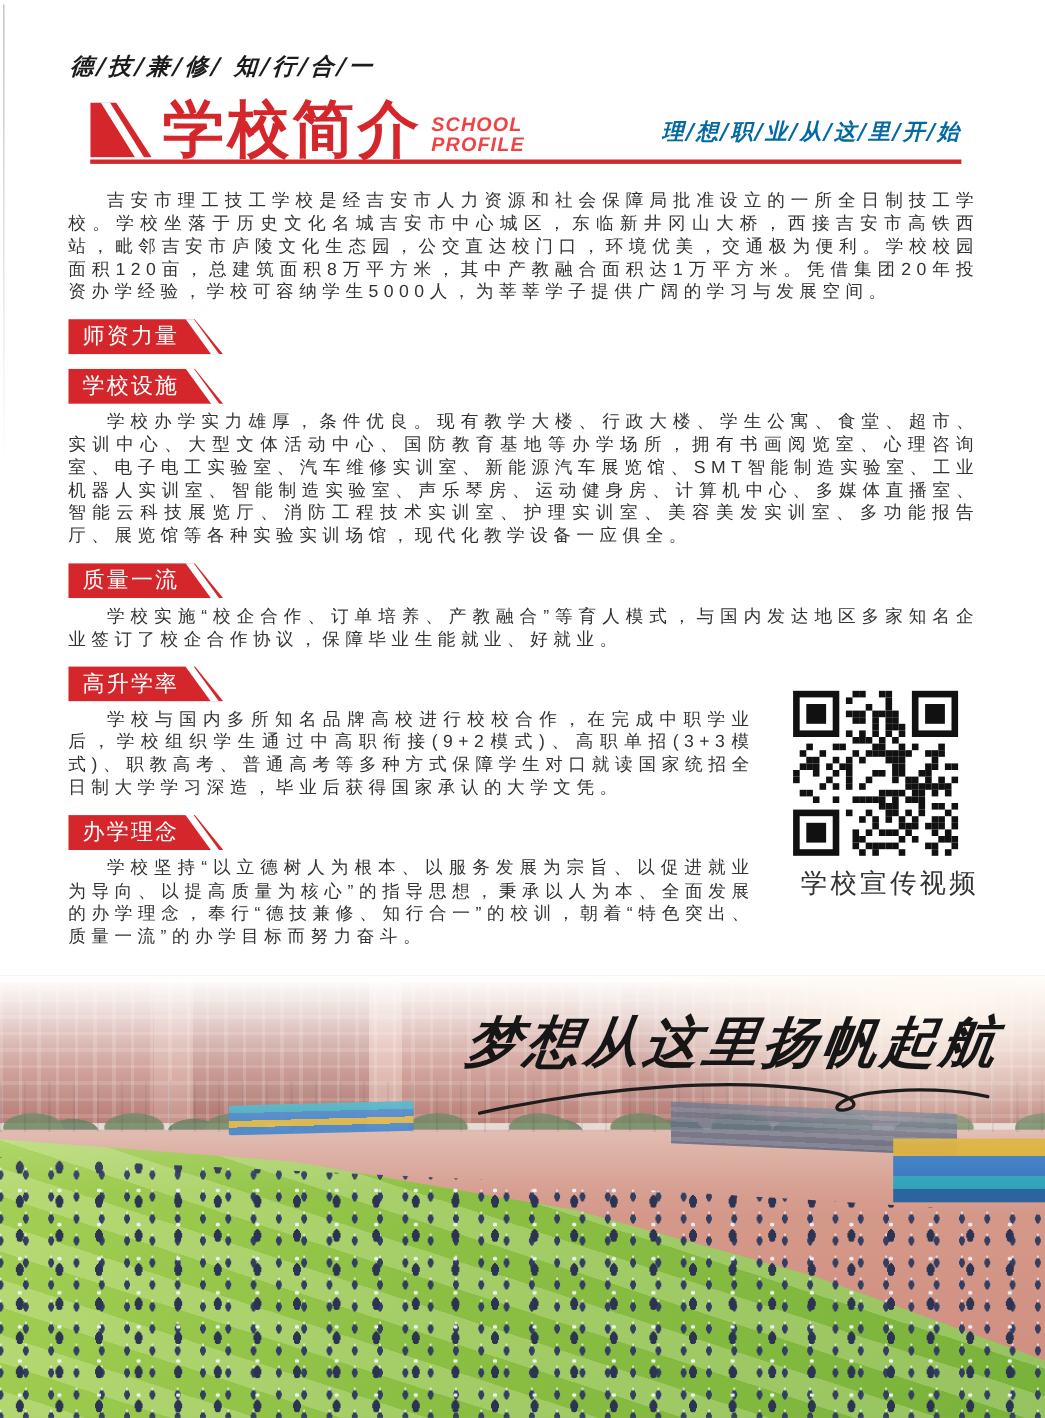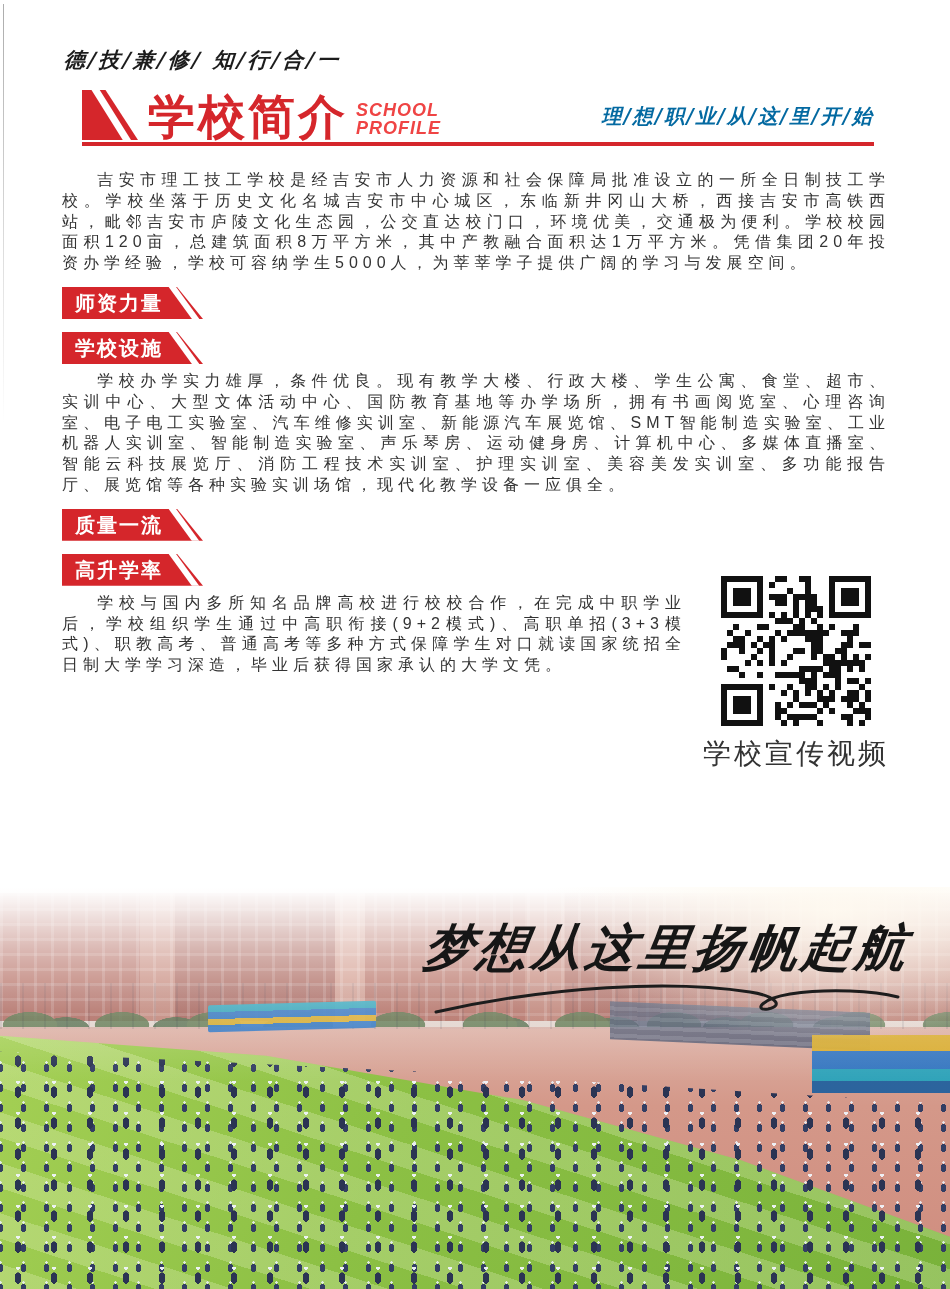--- a/index.html
+++ b/index.html
@@ -19,46 +19,46 @@
   }
 
   .header-row{
     display:flex; align-items:flex-end; margin:16px 16px 0 20px;
     border-bottom:4px solid var(--red); padding-bottom:2px;
   }
   .badge{ position:relative; flex:none; width:56px; height:50px; background:var(--red);
     clip-path:polygon(0 0,42% 0,100% 100%,0 100%); }
   .badge::before{ content:''; position:absolute; left:27px; top:-10px; width:7px; height:74px;
     background:#fff; transform:rotate(-32deg); }
-  .page-title{ font-size:47px; font-weight:bold; color:var(--red); margin:0 8px 0 10px;
+  .page-title{ font-size:56px; font-weight:bold; color:var(--red); margin:0 8px 0 10px;
     line-height:.95; letter-spacing:3px; }
   .subtitle{ color:#ef4444; font-weight:bold; font-size:18px; line-height:1.04;
     letter-spacing:1px; padding-bottom:2px;font-style:italic; }
   .motto-right{ margin-left:auto; font-family:"DejaVu Serif",serif; font-style:italic; font-weight:bold;
     font-size:20px; letter-spacing:2px; color:#0369a1; padding-bottom:10px; }
 
   .body-text{
     font-size:16px; line-height:1.3; letter-spacing:5px; text-align:justify;
     text-indent:2.2em; color:#333; margin:0;
   }
   .intro{ margin-top:24px; }
 
   .sec-label{
     display:inline-block; position:relative; margin-top:13px;
-    background:var(--red); color:#fff; font-weight:bold; font-size:20px;
+    background:var(--red); color:#fff; font-weight:normal; font-size:20px;
     letter-spacing:2px; line-height:1; padding:6px 40px 6px 13px;
     clip-path:polygon(0 0, calc(100% - 26px) 0, 100% 100%, 0 100%);
   }
   .sec-label::after{ content:''; position:absolute; right:16px; top:-8px; width:6px; height:48px;
     background:#fff; transform:rotate(-36deg); }
   .sec-text{ margin-top:7px; }
 
   .qr-float{ float:right; width:188px; margin:34px 0 8px 16px; text-align:center; }
   .qr-box{ width:152px; height:152px; margin:0 auto; background:#fff; }
-  .qr-caption{ margin-top:8px; font-size:28px; letter-spacing:3px; color:#333; }
+  .qr-caption{ margin-top:8px; font-size:24px; letter-spacing:3px; color:#333;text-align:right; }
 
   
   .photo{ position:absolute; left:0; bottom:0; width:950px; height:402px; z-index:1;
     background:#e8d8cf; overflow:hidden; }
   .buildings{ position:absolute; top:6px; left:0; right:0; height:128px;
     background:
       repeating-linear-gradient(90deg, rgba(255,255,255,.16) 0 3px, transparent 3px 17px),
       repeating-linear-gradient(180deg, rgba(255,255,255,.14) 0 3px, transparent 3px 15px),
       linear-gradient(90deg,#ad5f53 0 140px,#c07b6c 140px 175px,#a2564b 175px 335px,#cd8f7f 335px 365px,#b06254 365px 525px,#bd7667 525px 565px,#a75a4e 565px 770px,#b56a5c 770px 950px);
   }
@@ -129,20 +129,21 @@
     <div class="sec-label">师资力量</div>
   </div>
 
   <div>
     <div class="sec-label">学校设施</div>
     <p class="body-text sec-text">学校办学实力雄厚，条件优良。现有教学大楼、行政大楼、学生公寓、食堂、超市、实训中心、大型文体活动中心、国防教育基地等办学场所，拥有书画阅览室、心理咨询室、电子电工实验室、汽车维修实训室、新能源汽车展览馆、SMT智能制造实验室、工业机器人实训室、智能制造实验室、声乐琴房、运动健身房、计算机中心、多媒体直播室、智能云科技展览厅、消防工程技术实训室、护理实训室、美容美发实训室、多功能报告厅、展览馆等各种实验实训场馆，现代化教学设备一应俱全。</p>
   </div>
 
   <div>
     <div class="sec-label">质量一流</div>
+    <p class="body-text sec-text">学校实施“校企合作、订单培养、产教融合”等育人模式，与国内发达地区多家知名企业签订了校企合作协议，保障毕业生能就业、好就业。</p>
   </div>
 
   <div class="qr-float">
     <div class="qr-box">
       <svg width="152" height="152" viewBox="-1 -1 152 152" xmlns="http://www.w3.org/2000/svg">
           <rect x="54" y="0" width="6" height="6" fill="#111"></rect>
           <rect x="60" y="0" width="6" height="6" fill="#111"></rect>
           <rect x="78" y="0" width="6" height="6" fill="#111"></rect>
           <rect x="84" y="0" width="6" height="6" fill="#111"></rect>
           <rect x="48" y="6" width="6" height="6" fill="#111"></rect>
@@ -340,20 +341,24 @@
         </svg>
     </div>
     <div class="qr-caption">学校宣传视频</div>
   </div>
 
   <div>
     <div class="sec-label">高升学率</div>
     <p class="body-text sec-text">学校与国内多所知名品牌高校进行校校合作，在完成中职学业后，学校组织学生通过中高职衔接(9+2模式)、高职单招(3+3模式)、职教高考、普通高考等多种方式保障学生对口就读国家统招全日制大学学习深造，毕业后获得国家承认的大学文凭。</p>
   </div>
 
+  <div>
+    <div class="sec-label">办学理念</div>
+    <p class="body-text sec-text">学校坚持“以立德树人为根本、以服务发展为宗旨、以促进就业为导向、以提高质量为核心”的指导思想，秉承以人为本、全面发展的办学理念，奉行“德技兼修、知行合一”的校训，朝着“特色突出、质量一流”的办学目标而努力奋斗。</p>
+  </div>
 
 </div>
 
 <div class="photo">
   <div class="buildings"></div>
   <div class="trees"></div>
   <div class="plaza"></div>
   <div class="fence"></div>
   <div class="stand-mid"></div>
   <div class="bleach-left"></div>

